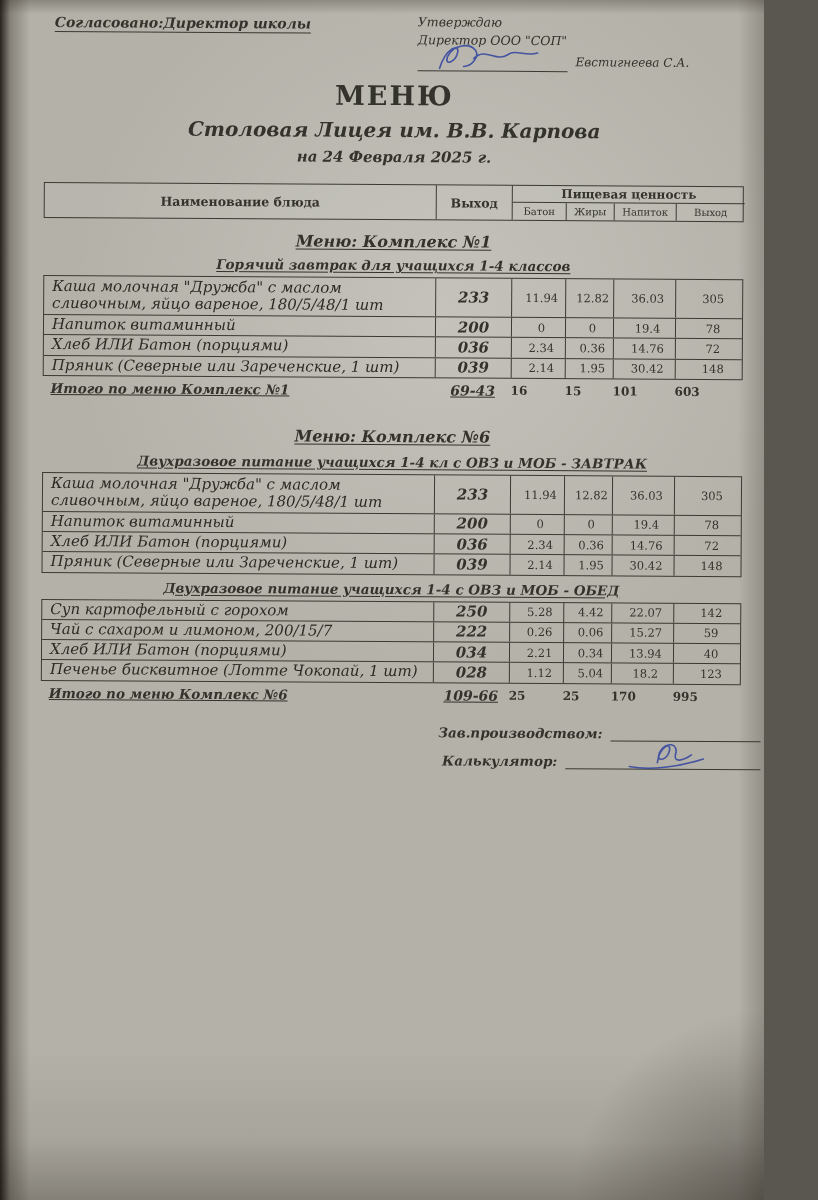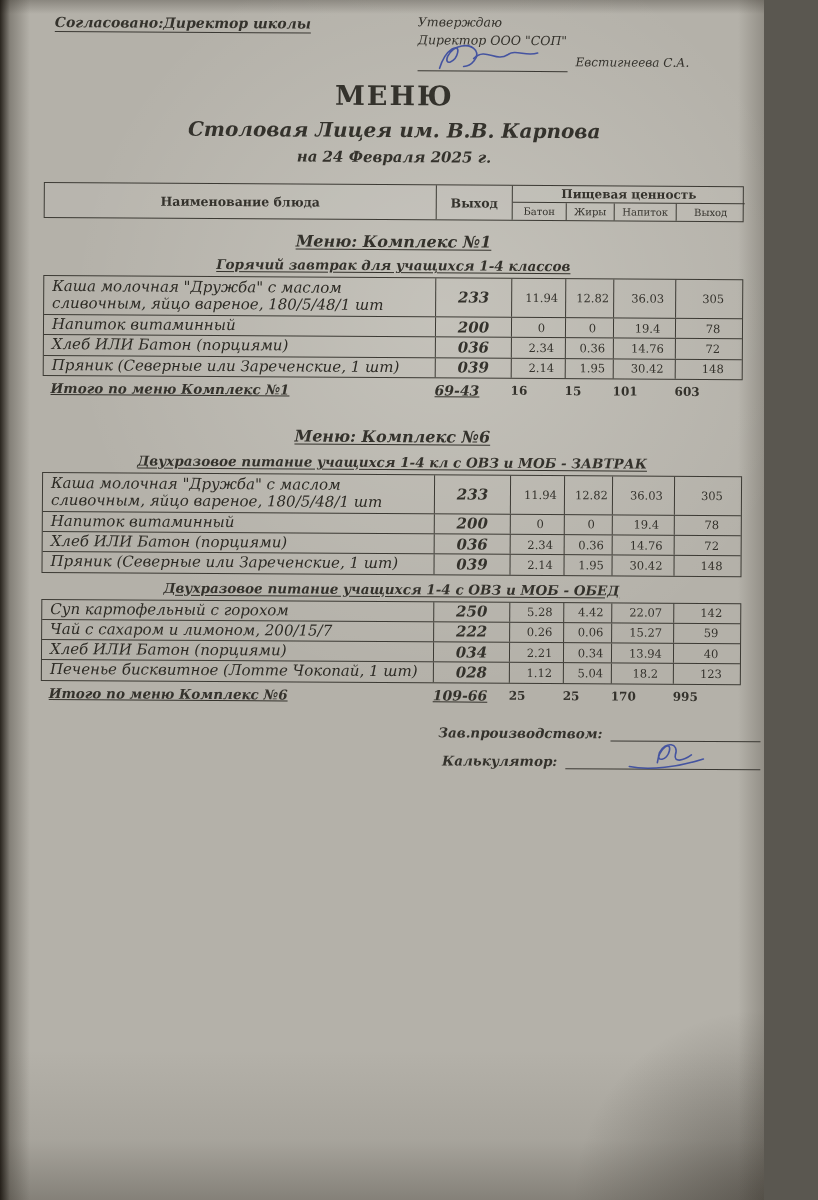--- a/index.html
+++ b/index.html
@@ -86,21 +86,21 @@
         font-style:italic; font-size:15px; line-height:1.15; color:#2c2a24; }
   .c.out { font-style:italic; font-weight:bold; font-size:15px; }
   .c.nv { font-size:11.5px;padding-left:6px; }
 
   
   .total-row { display:grid; grid-template-columns:392px 76px 54px 48px 62px 68px;
         width:700px; margin-left:45px; margin-top:3px; min-height:18px; align-items:center; }
   .total-label { font-style:italic; font-weight:bold; font-size:13.5px;
         text-decoration:underline; padding-left:8px; }
   .total-out { font-style:italic; font-weight:bold; font-size:14px;
-        text-decoration:underline; }
+        text-decoration:underline; text-align:center; }
   .total-n { font-weight:bold; font-size:12px; text-align:left; }
 
   
   .footer-row { display:flex; justify-content:flex-end; align-items:flex-end; gap:8px;
         width:720px; margin-left:45px; font-style:italic; font-weight:bold; font-size:13.5px; }
   .f-rule { display:inline-block; border-bottom:1.3px solid #3a3833; height:14px; position:relative; }
   .f-rule.mgr { width:150px; }
   .f-rule.calc { width:195px; }
 
   .mt4{margin-top:4px}.mt6{margin-top:6px}.mt8{margin-top:8px}.mt12{margin-top:12px}.mt20{margin-top:20px}.mt28{margin-top:28px}

